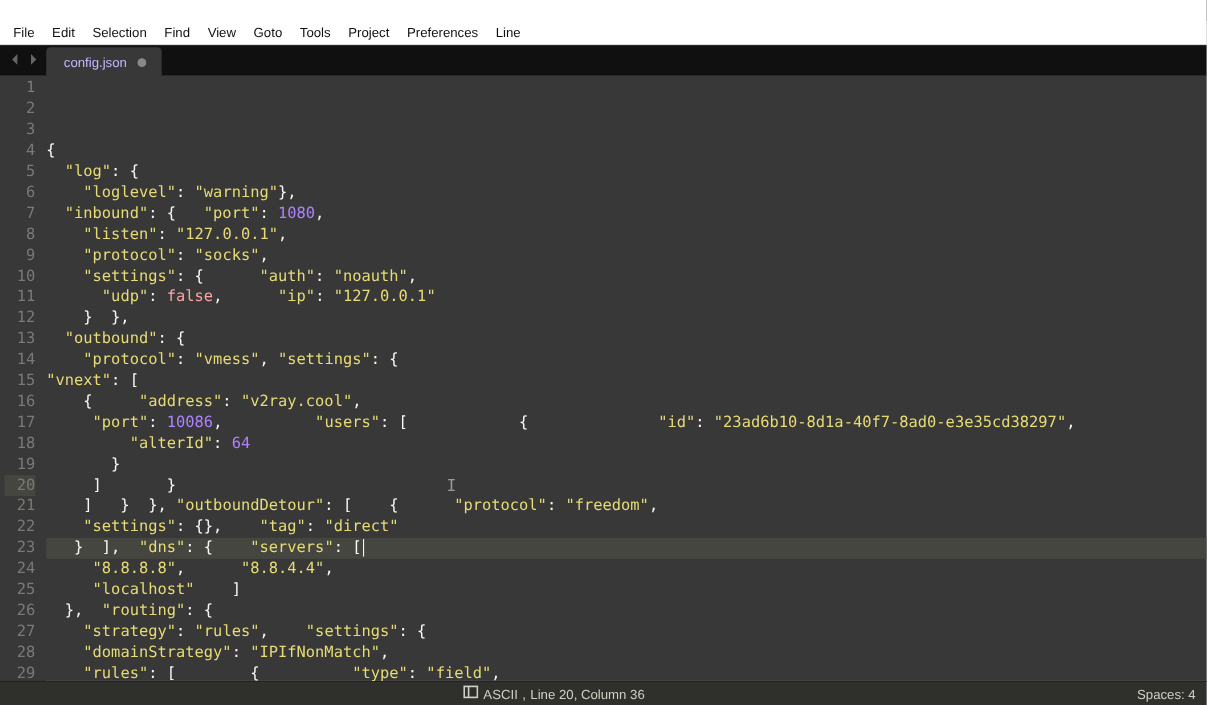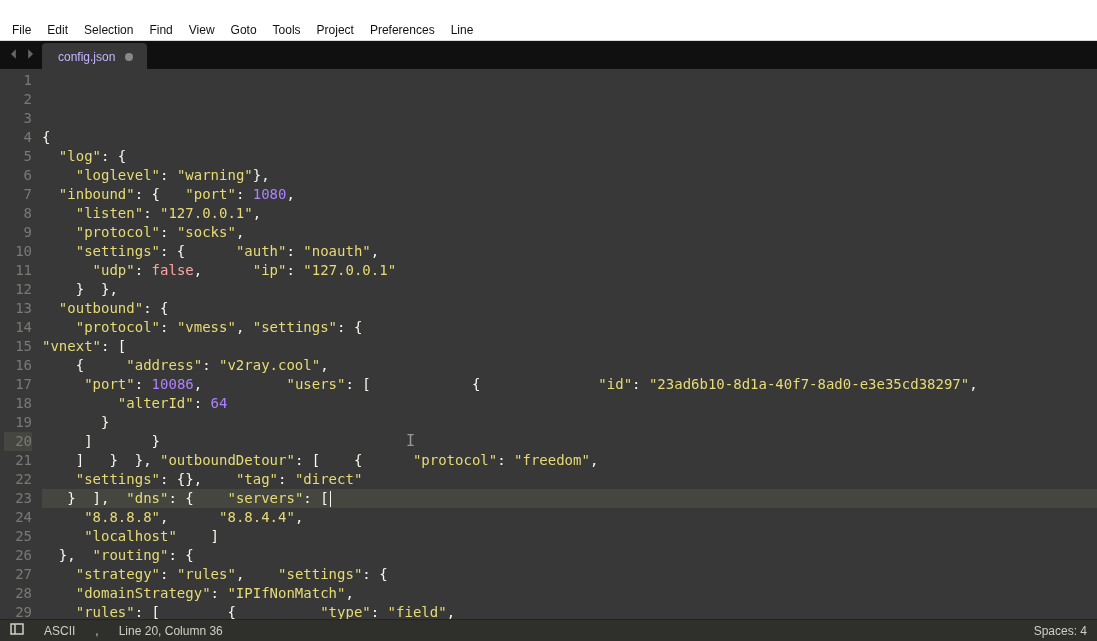--- a/index.html
+++ b/index.html
@@ -118,21 +118,21 @@
   .statusbar {
     height:22px;
     background:#2f302b;
     border-top:1px solid #222;
     color:#cfcfc4;
     display:flex;
     align-items:center;
     font-size:12px;
     padding:0 10px;
   }
-  .statusbar .left { flex:1; display:flex; gap:20px; align-items:center; }
+  .statusbar .left { flex:1; display:flex; gap:4px; align-items:center;justify-content:center; }
   .statusbar .right { display:flex; gap:14px;margin-left:36px; }
   .sb-icon svg { width:14px;height:14px;stroke:#cfcfc4;fill:none;stroke-width:1.5; }
 </style>
 </head>
 <body>
 
 <div class="menubar">
 
 <span>File</span>
     <span>Edit</span>

